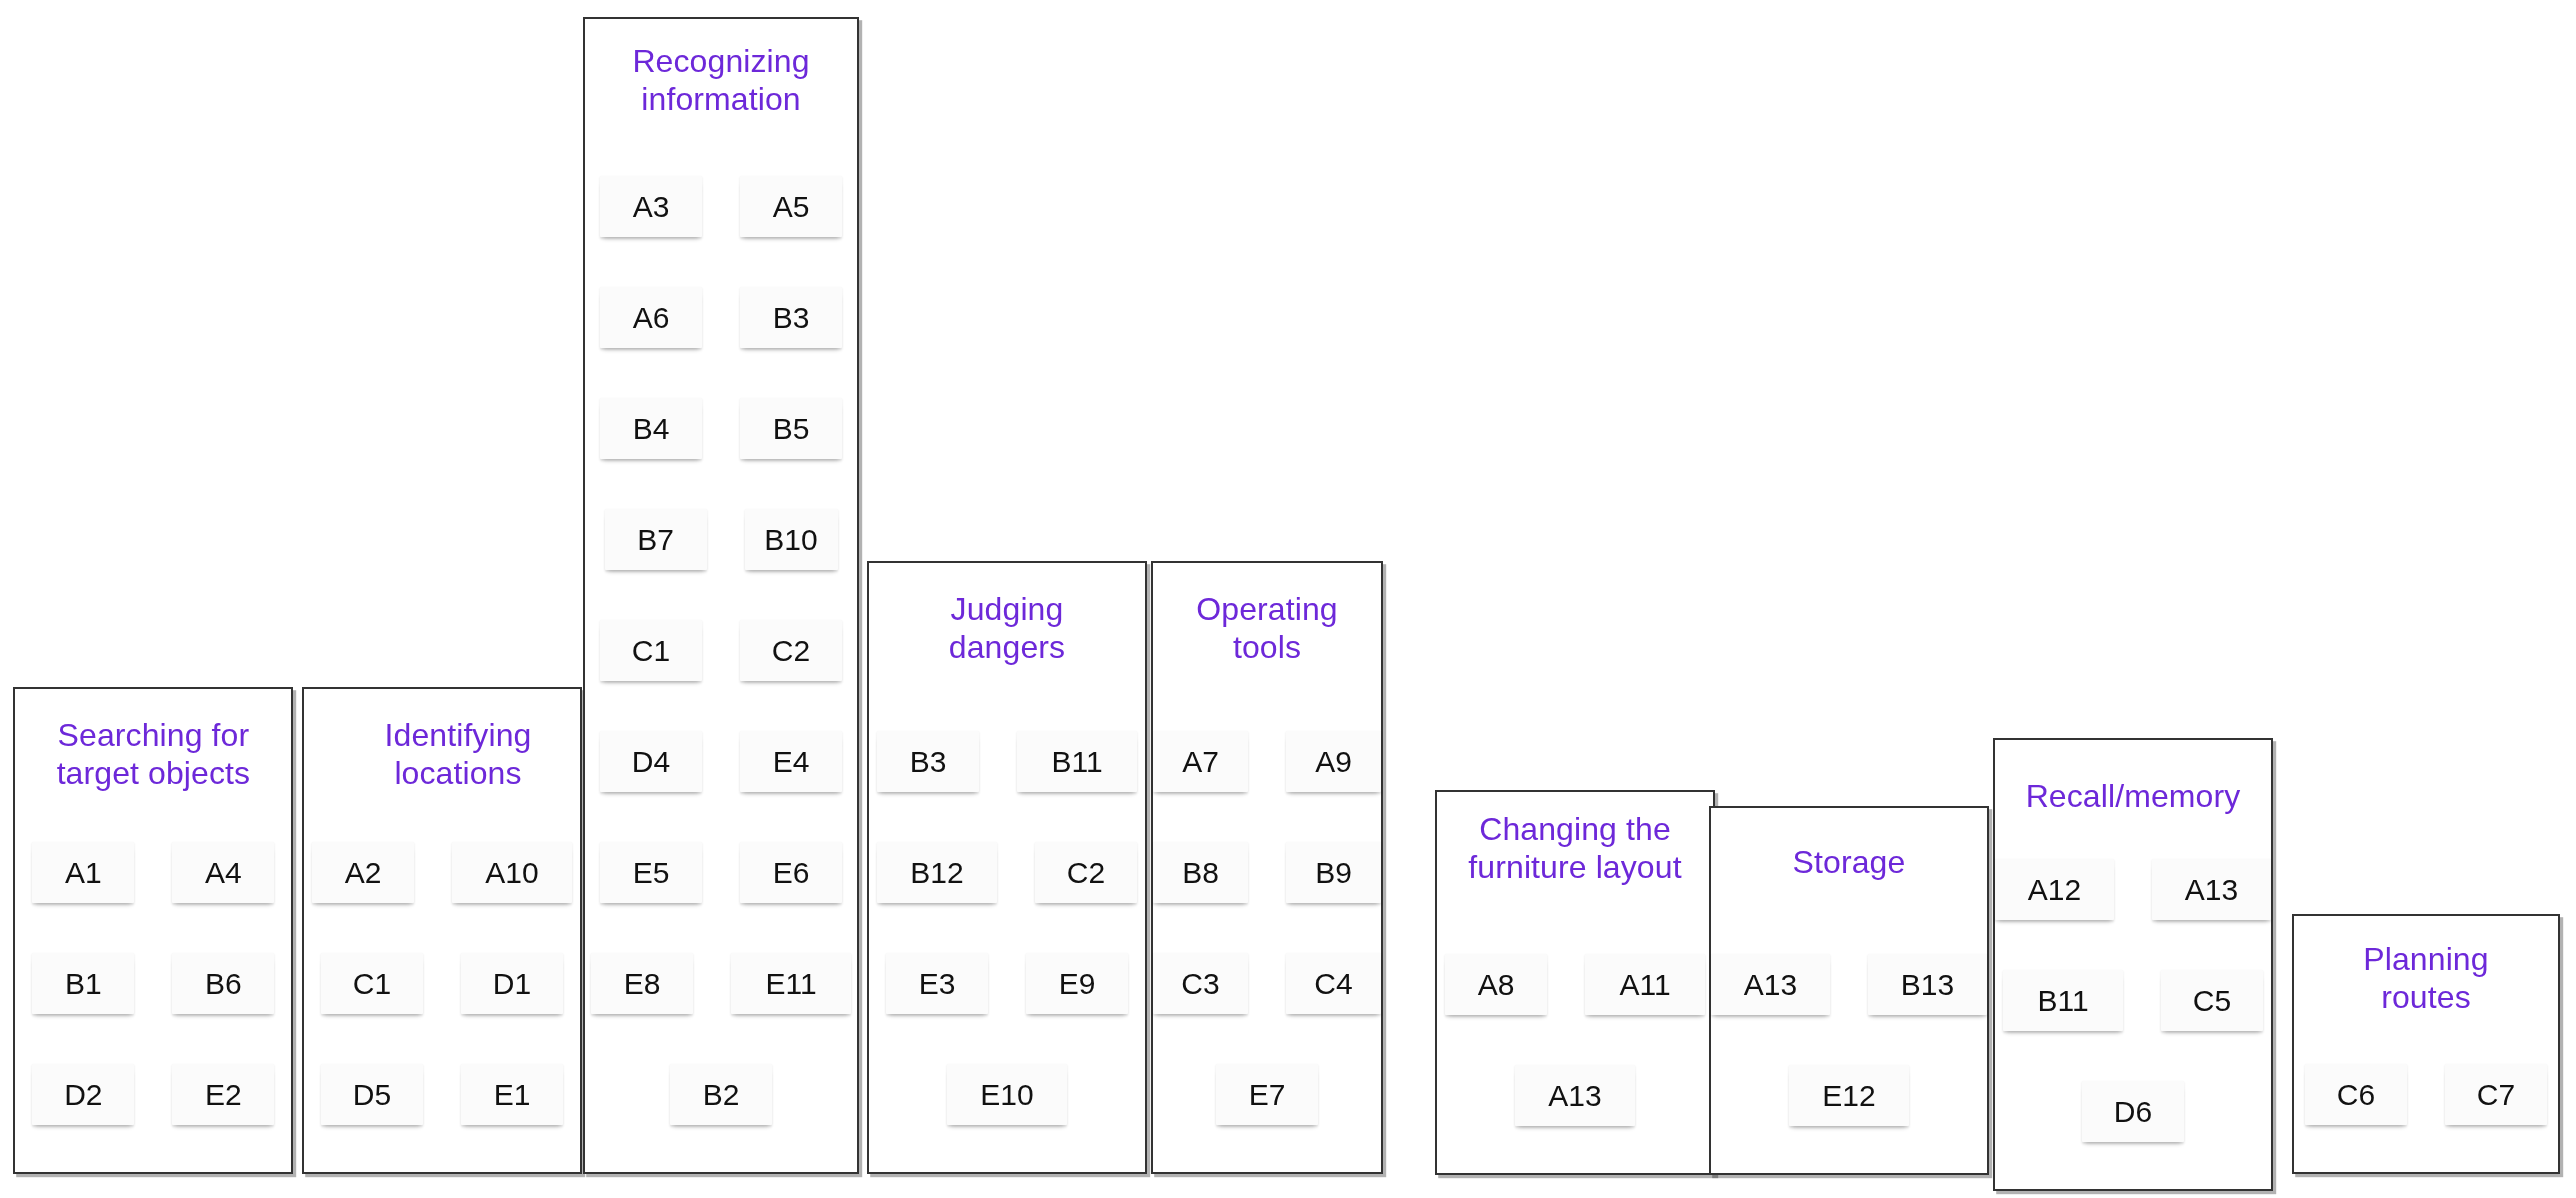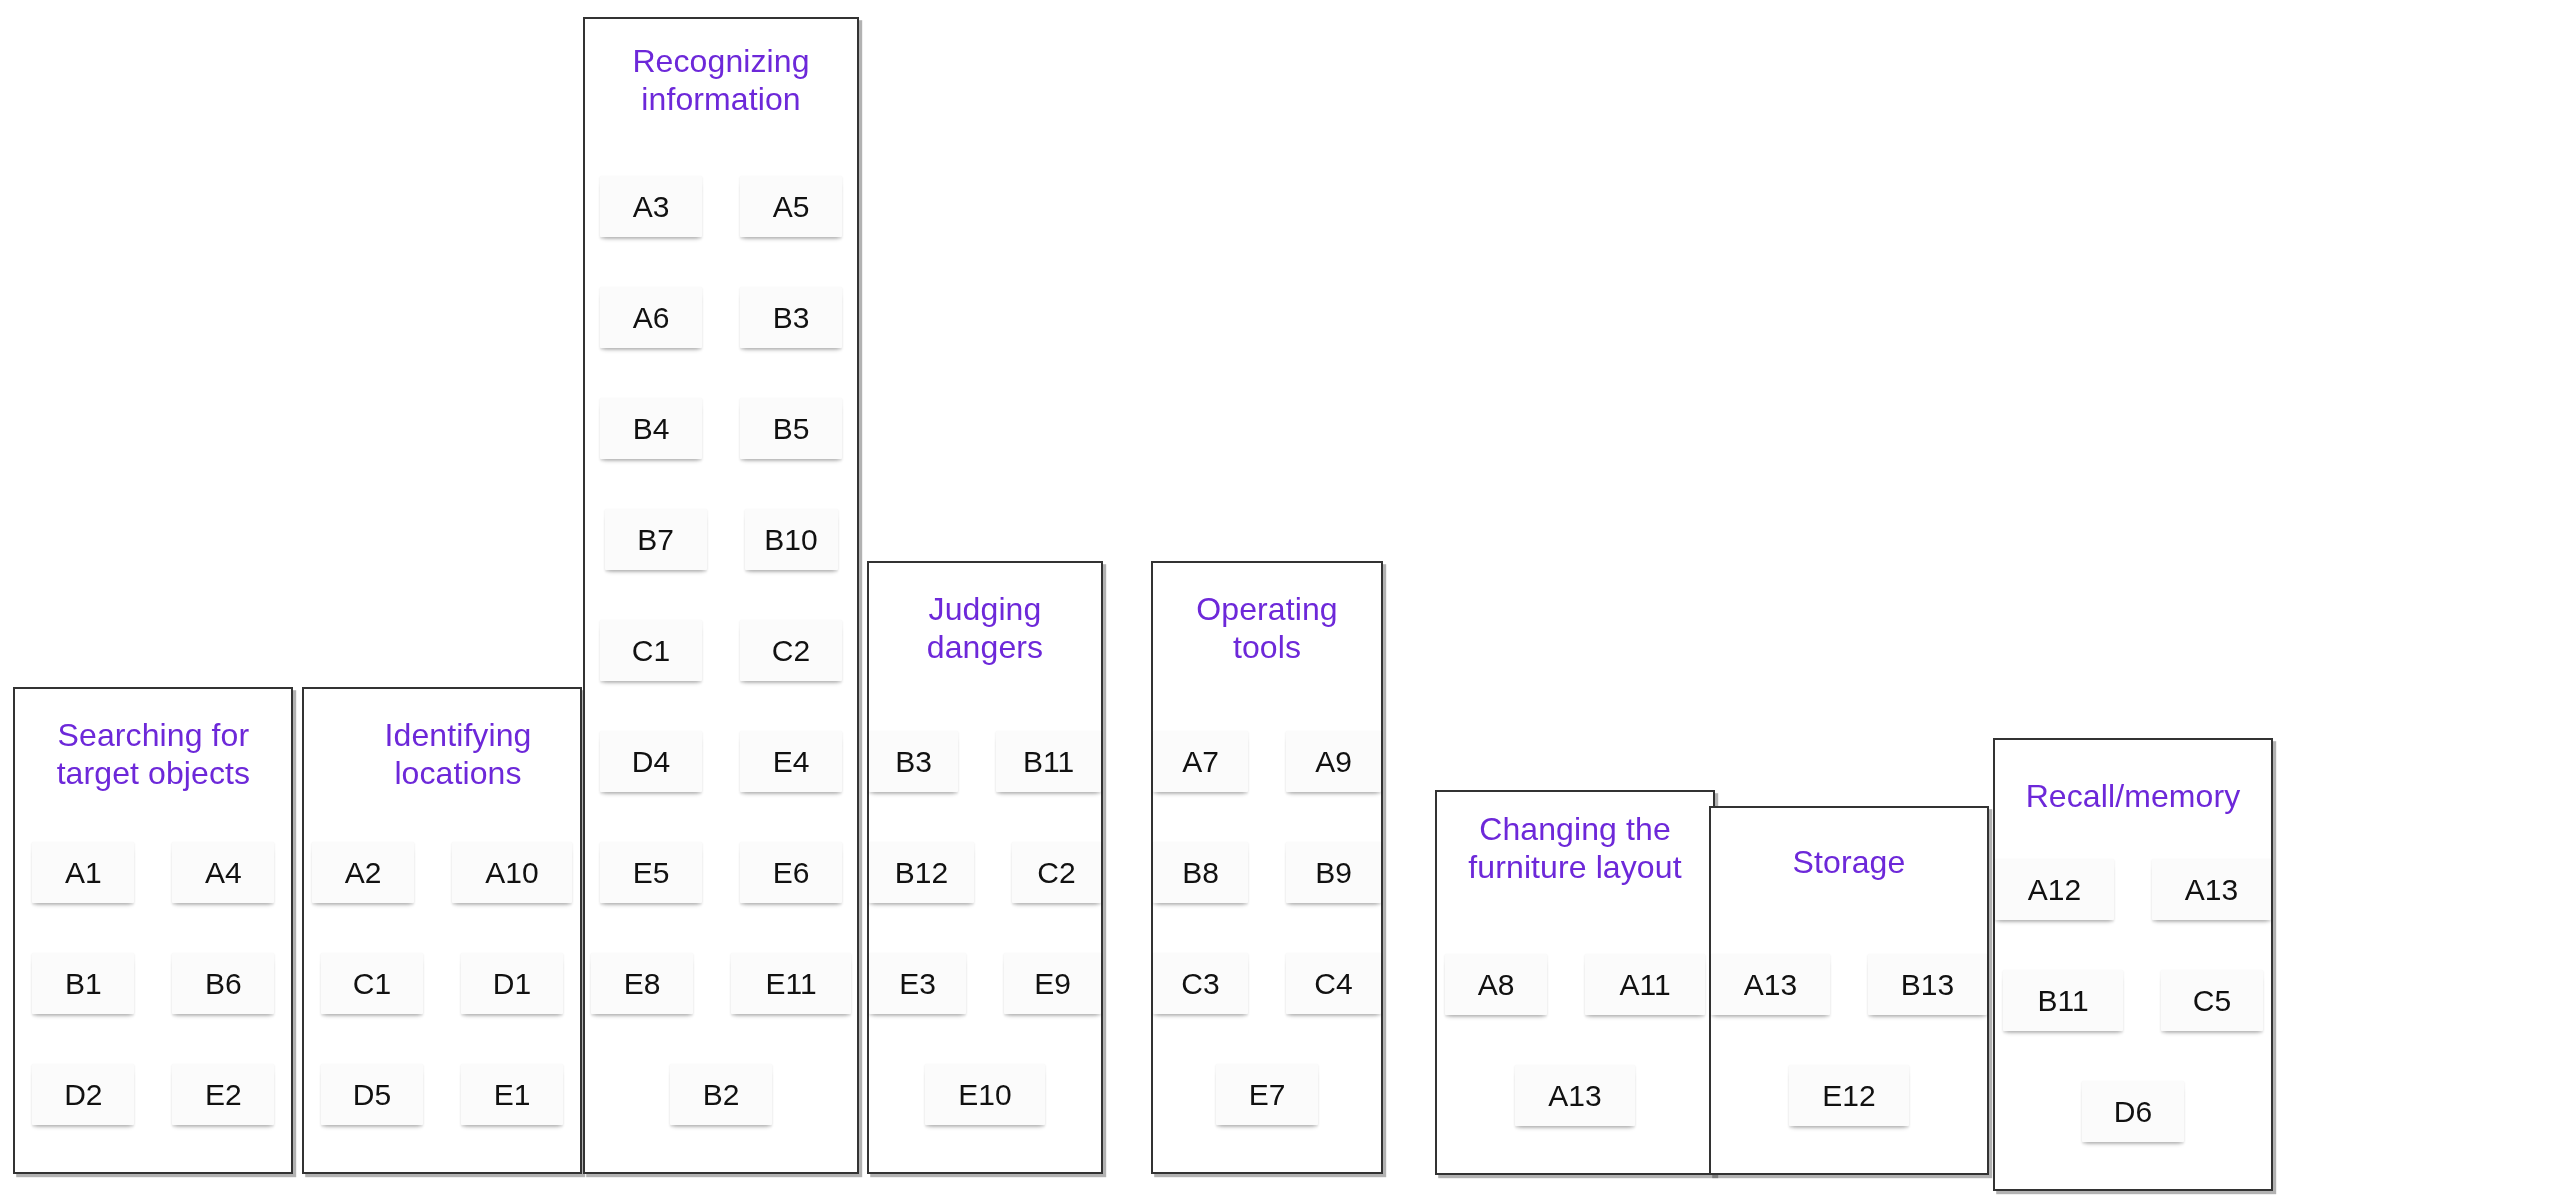--- a/index.html
+++ b/index.html
@@ -154,21 +154,21 @@
         </div>
         <div class="chip-row">
           <div class="chip">E8</div>
           <div class="chip wide">E11</div>
         </div>
         <div class="chip-row">
           <div class="chip">B2</div>
         </div>
       </div>
     </div>
-    <div class="group" style="left: 867px; top: 561px; width: 236px; height: 613px;">
+    <div class="group" style="left: 867px; top: 561px; width: 280px; height: 613px;">
       <div class="group-title" style="top: 28px;">Judging
 dangers</div>
       <div class="chips">
         <div class="chip-row">
           <div class="chip">B3</div>
           <div class="chip wide">B11</div>
         </div>
         <div class="chip-row">
           <div class="chip wide">B12</div>
           <div class="chip">C2</div>
@@ -234,17 +234,27 @@
         <div class="chip-row">
           <div class="chip wide">A12</div>
           <div class="chip wide">A13</div>
         </div>
         <div class="chip-row">
           <div class="chip wide">B11</div>
           <div class="chip">C5</div>
         </div>
         <div class="chip-row">
           <div class="chip">D6</div>
+        </div>
+      </div>
+    </div>
+    <div class="group" style="left: 2292px; top: 914px; width: 268px; height: 260px;">
+      <div class="group-title" style="top: 25px;">Planning
+routes</div>
+      <div class="chips">
+        <div class="chip-row">
+          <div class="chip">C6</div>
+          <div class="chip">C7</div>
         </div>
       </div>
     </div>
   </div>
 
 
 </body></html>

